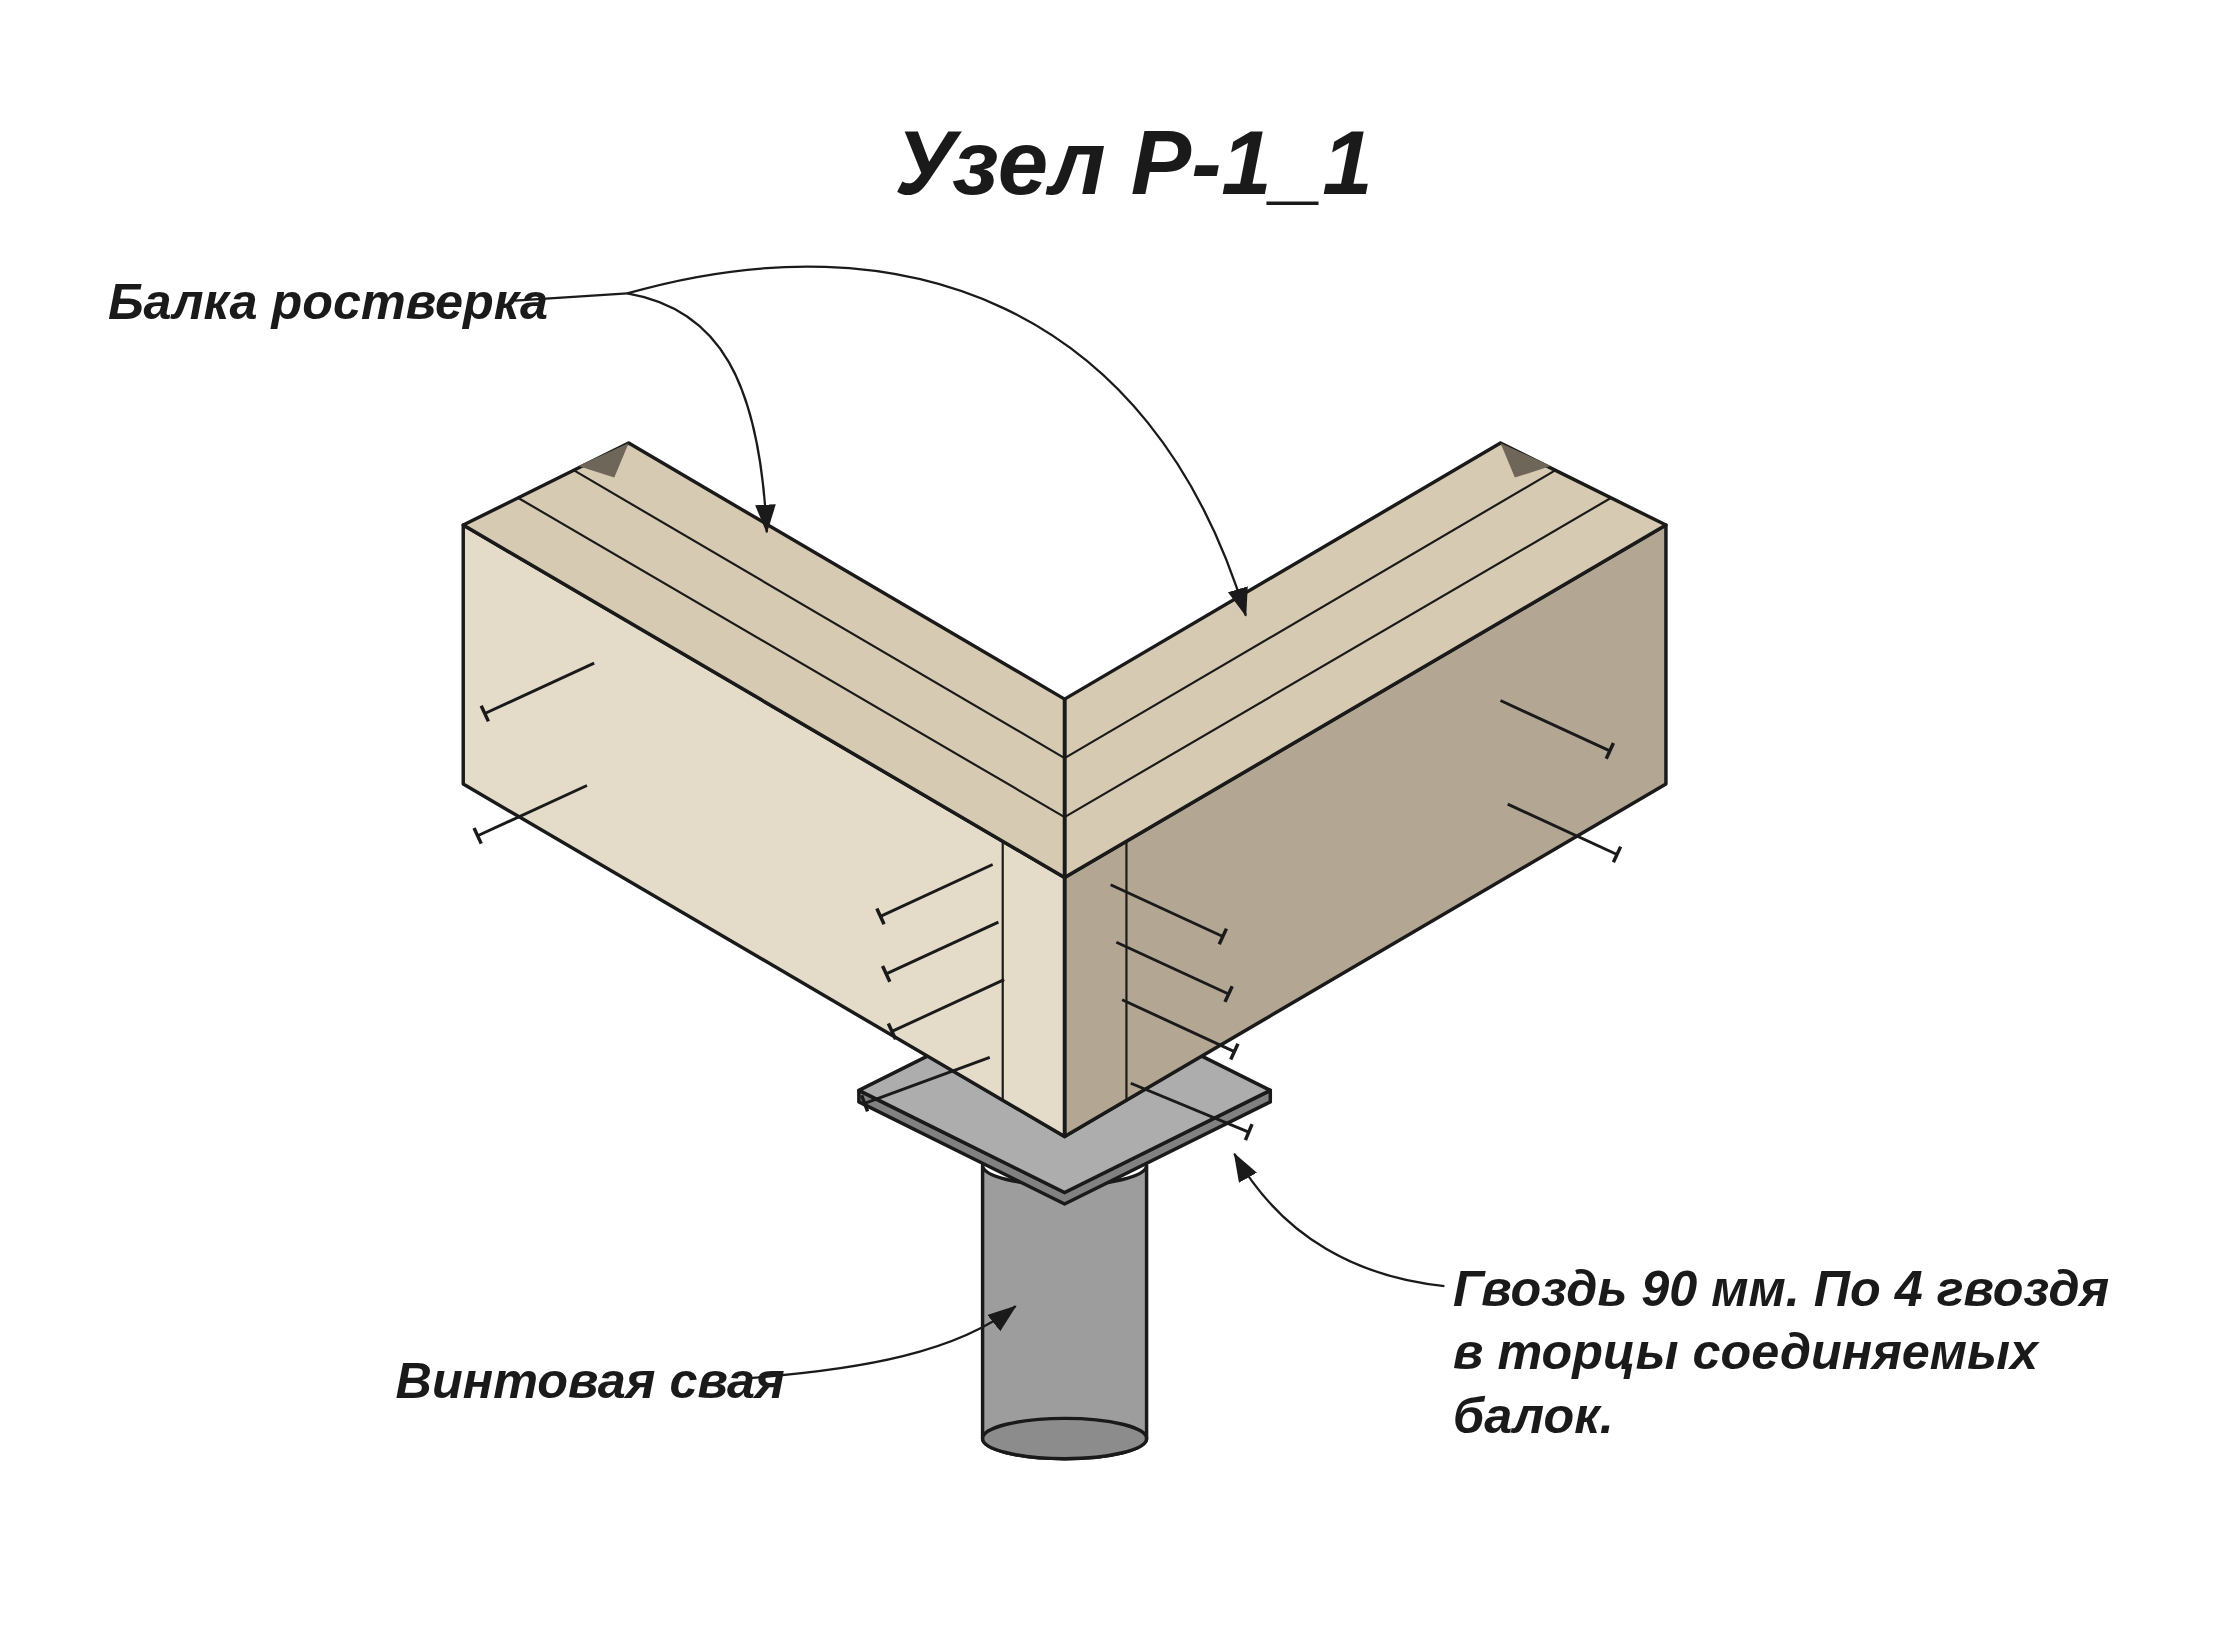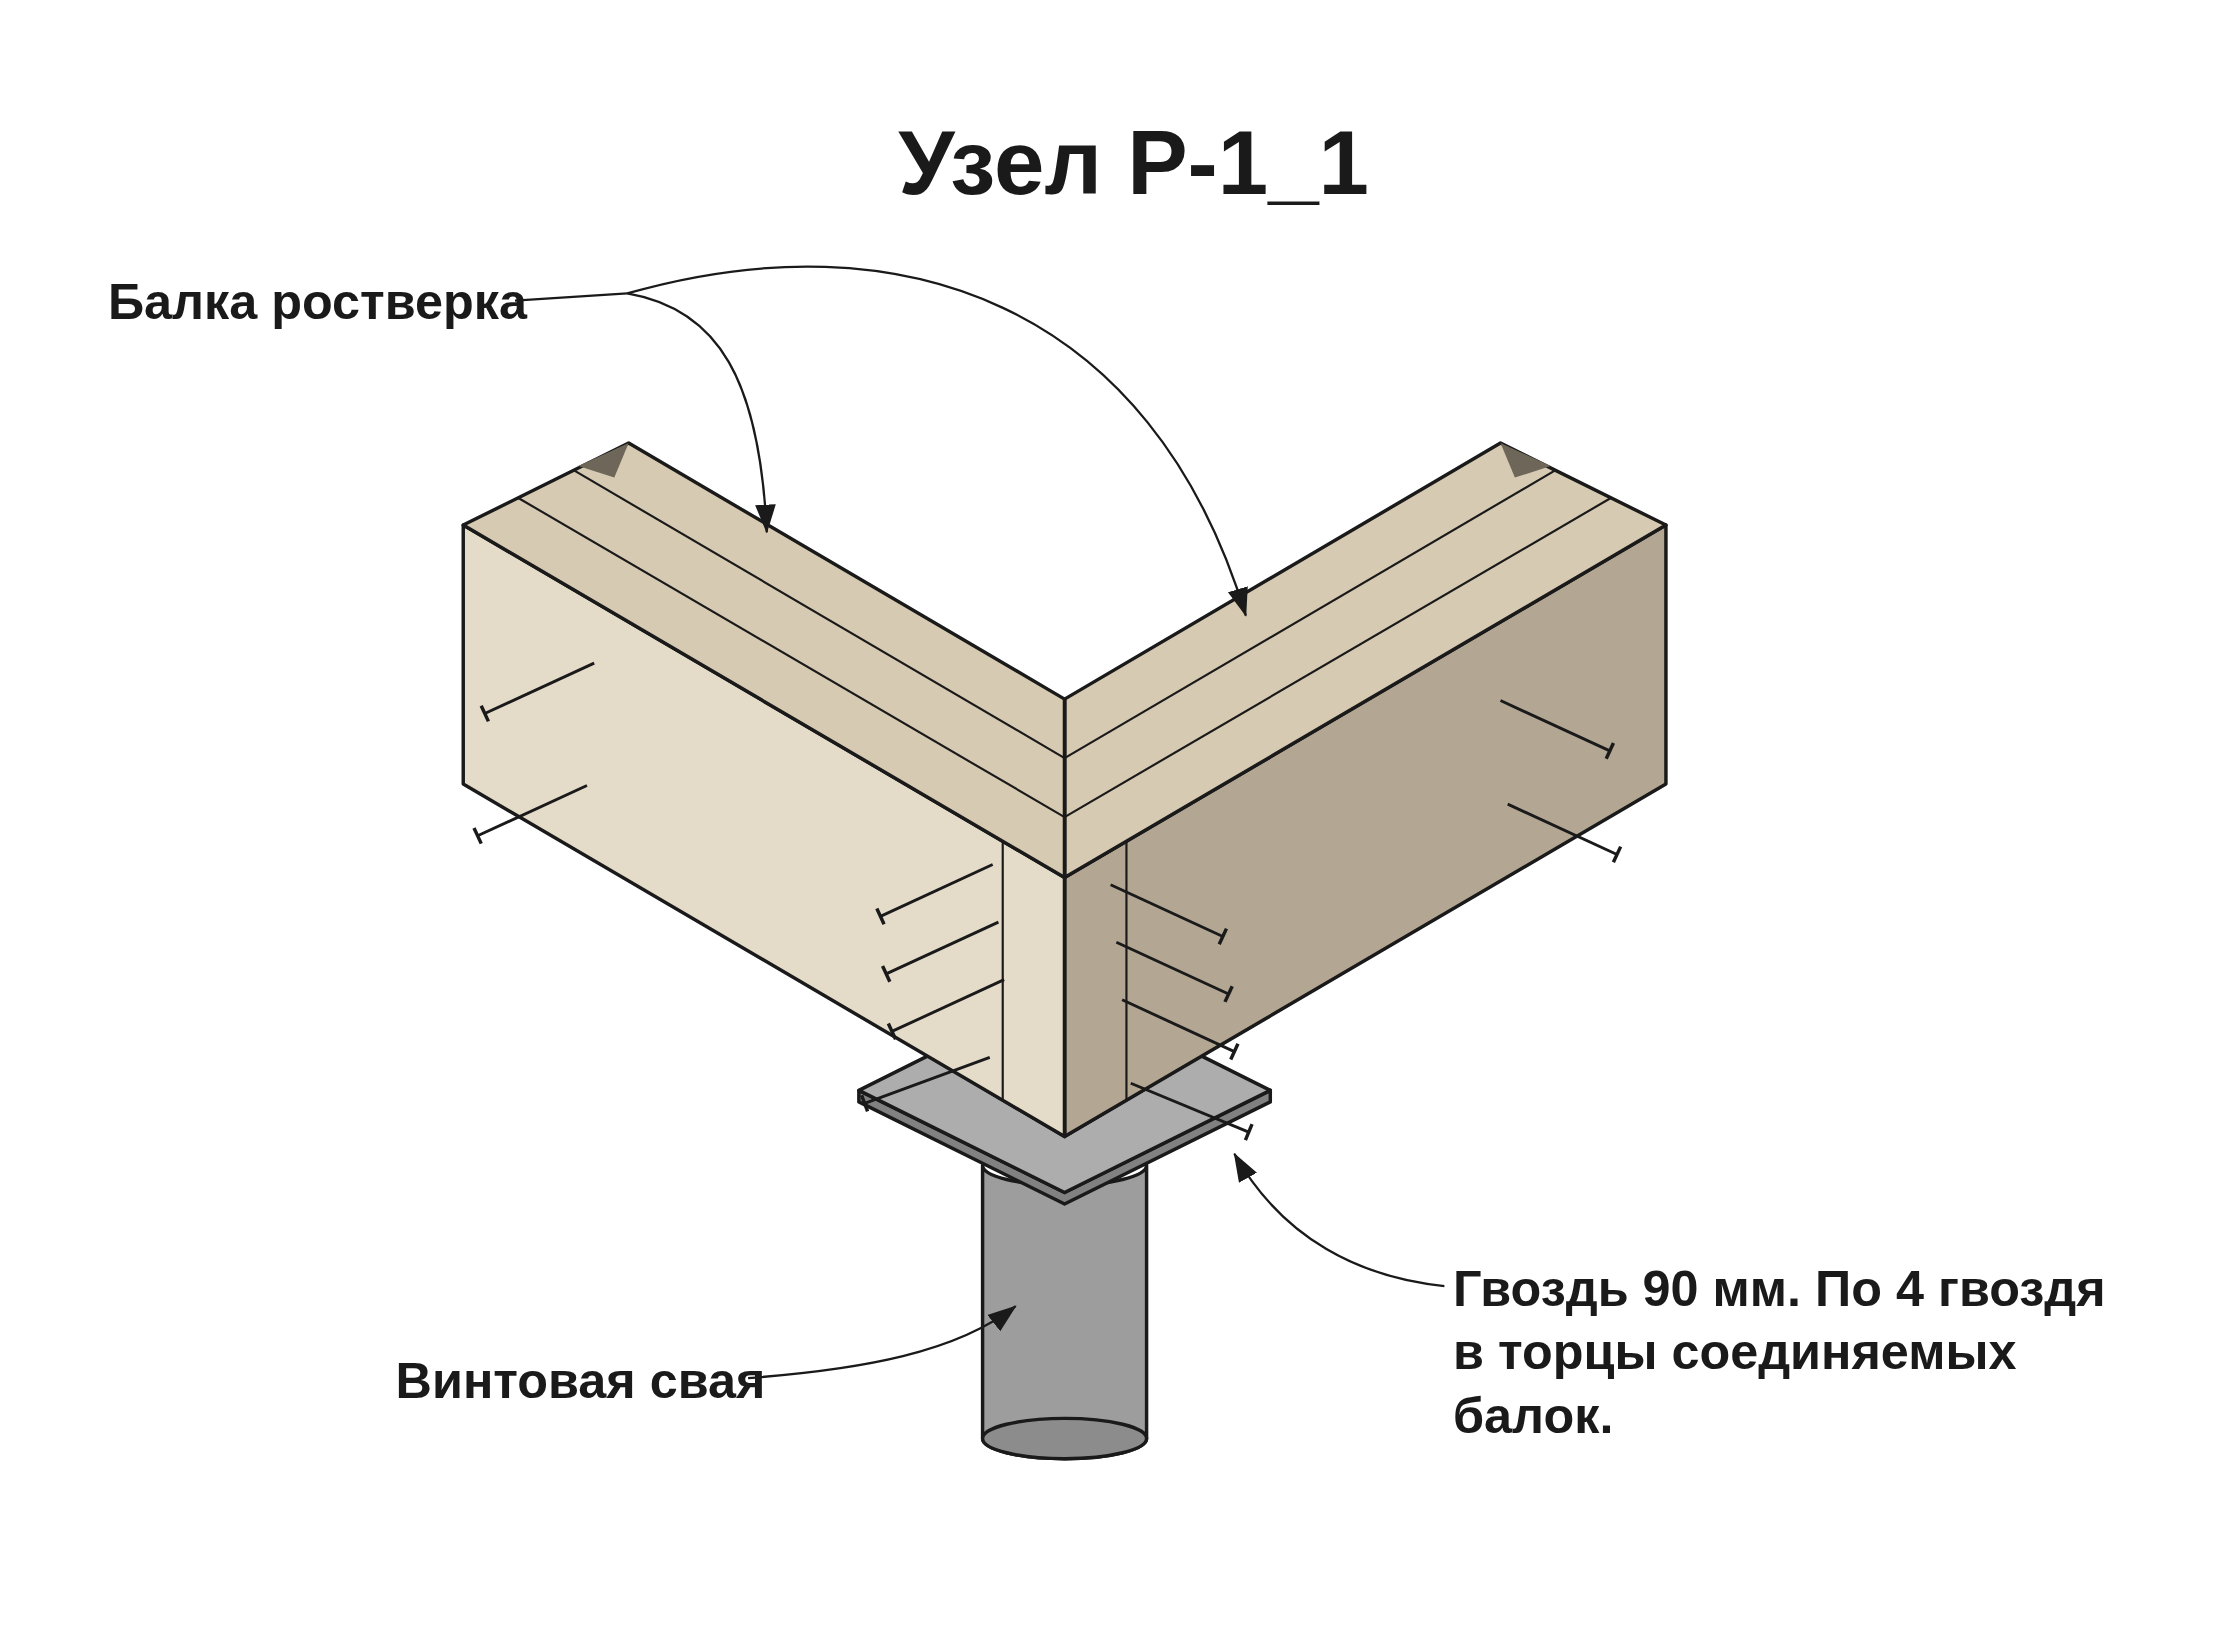--- a/index.html
+++ b/index.html
@@ -1,16 +1,16 @@
 <!DOCTYPE html>
 <html style="--background: #ffffff; --line: #1a1a1a; --leader: #1a1a1a; --wood-top: #d7cab2; --wood-left: #e4dbc9; --wood-right: #b3a794; --wood-end-left: #d7cdbb; --wood-end-right: #a3988a; --wood-sliver: #6e6759; --steel-plate: #adadad; --steel-plate-edge: #818181; --steel-pile: #9d9d9d; --steel-pile-bottom: #8c8c8c;font-size:8.7px"><head>
 <meta charset="utf-8">
 <style>
   html,body{margin:0;padding:0;background:#fff;}
-  .page{position:relative;width:2227px;height:1650px;background:var(--background,#fff);overflow:hidden;}
+  .page{position:relative;width:2227px;height:1650px;background:var(--background,#fff);overflow:hidden;font-style:italic;}
   svg{display:block;}
   text{font-family:"Liberation Sans","DejaVu Sans",sans-serif;fill:var(--line,#1a1a1a);}
   .title-text{font-size:63px;font-weight:700;}
   .label-text{font-size:35px;font-weight:700;}
   .outline{stroke:var(--line,#1a1a1a);stroke-width:2.4;stroke-linejoin:round;}
   .seam{stroke:var(--line,#1a1a1a);stroke-width:1.5;fill:none;}
   .leader{stroke:var(--leader,#1a1a1a);stroke-width:1.6;fill:none;}
   .nail-shaft{stroke:var(--line,#1a1a1a);stroke-width:2;}
   .nail-head{stroke:var(--line,#1a1a1a);stroke-width:2.4;}
 </style>

